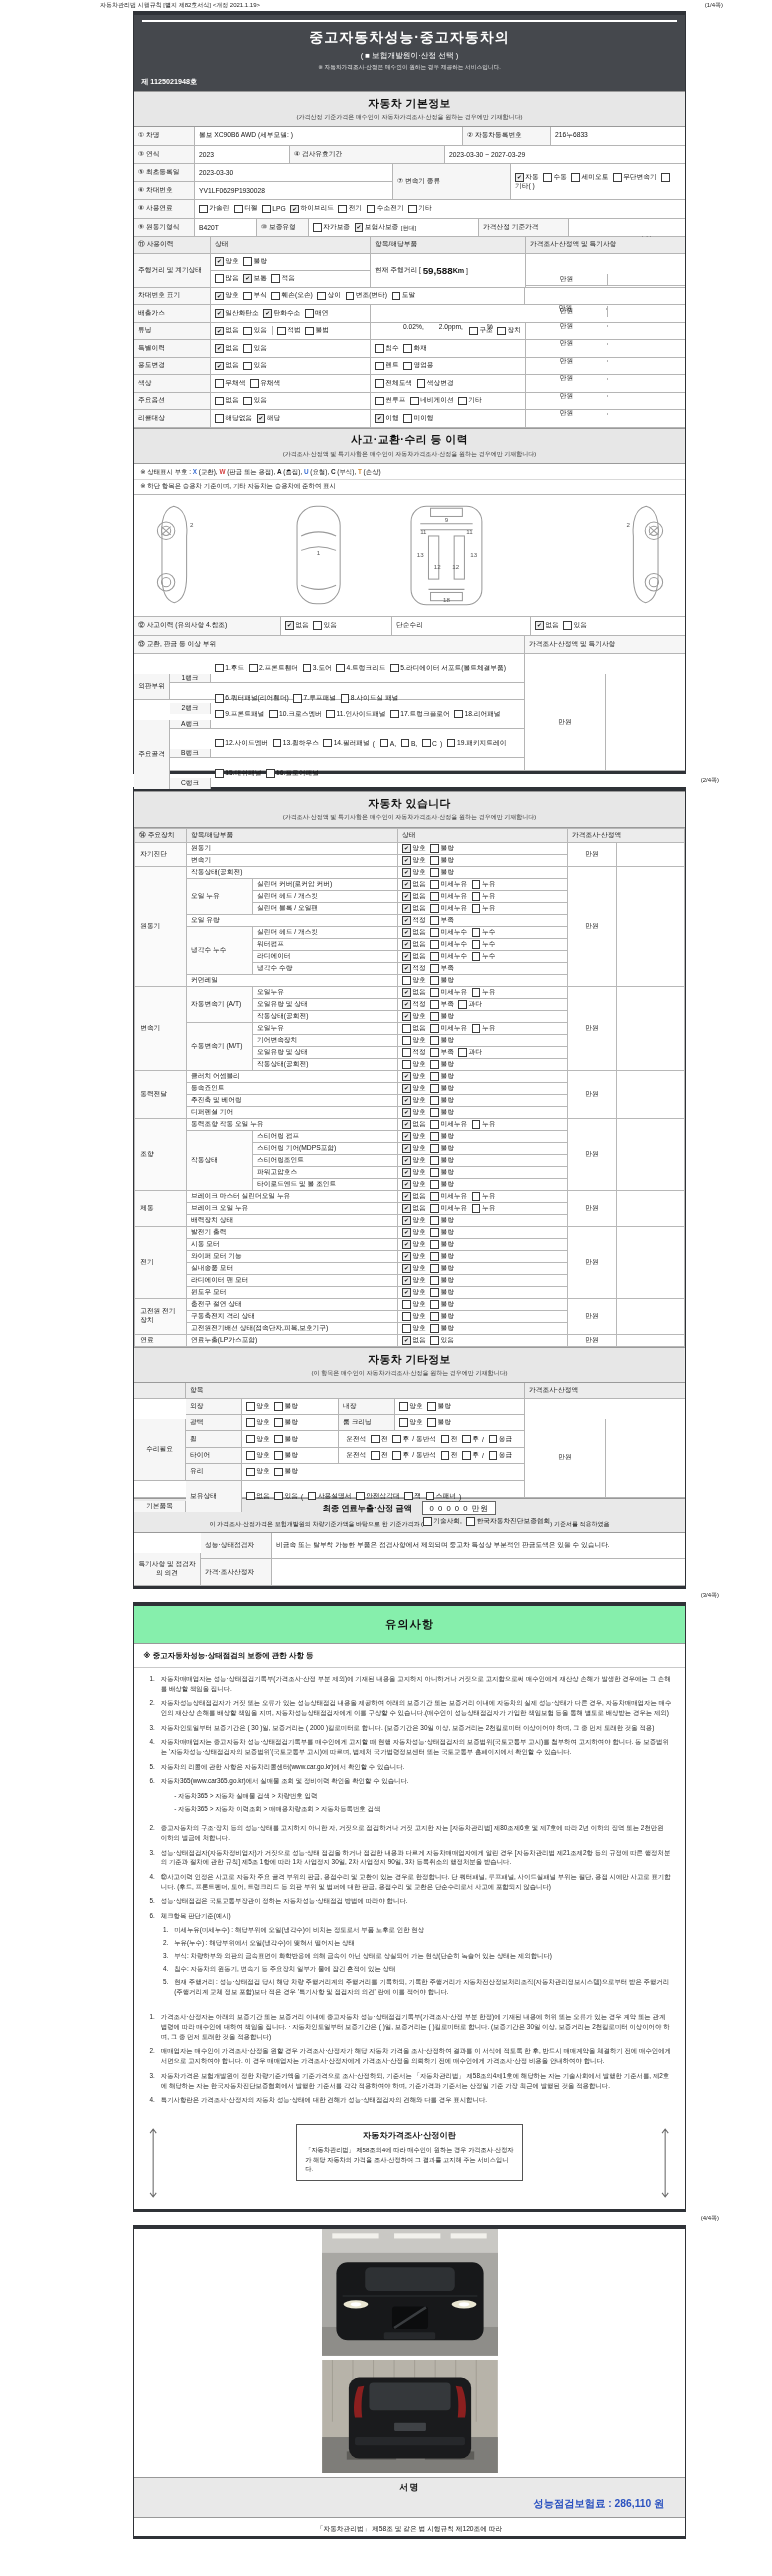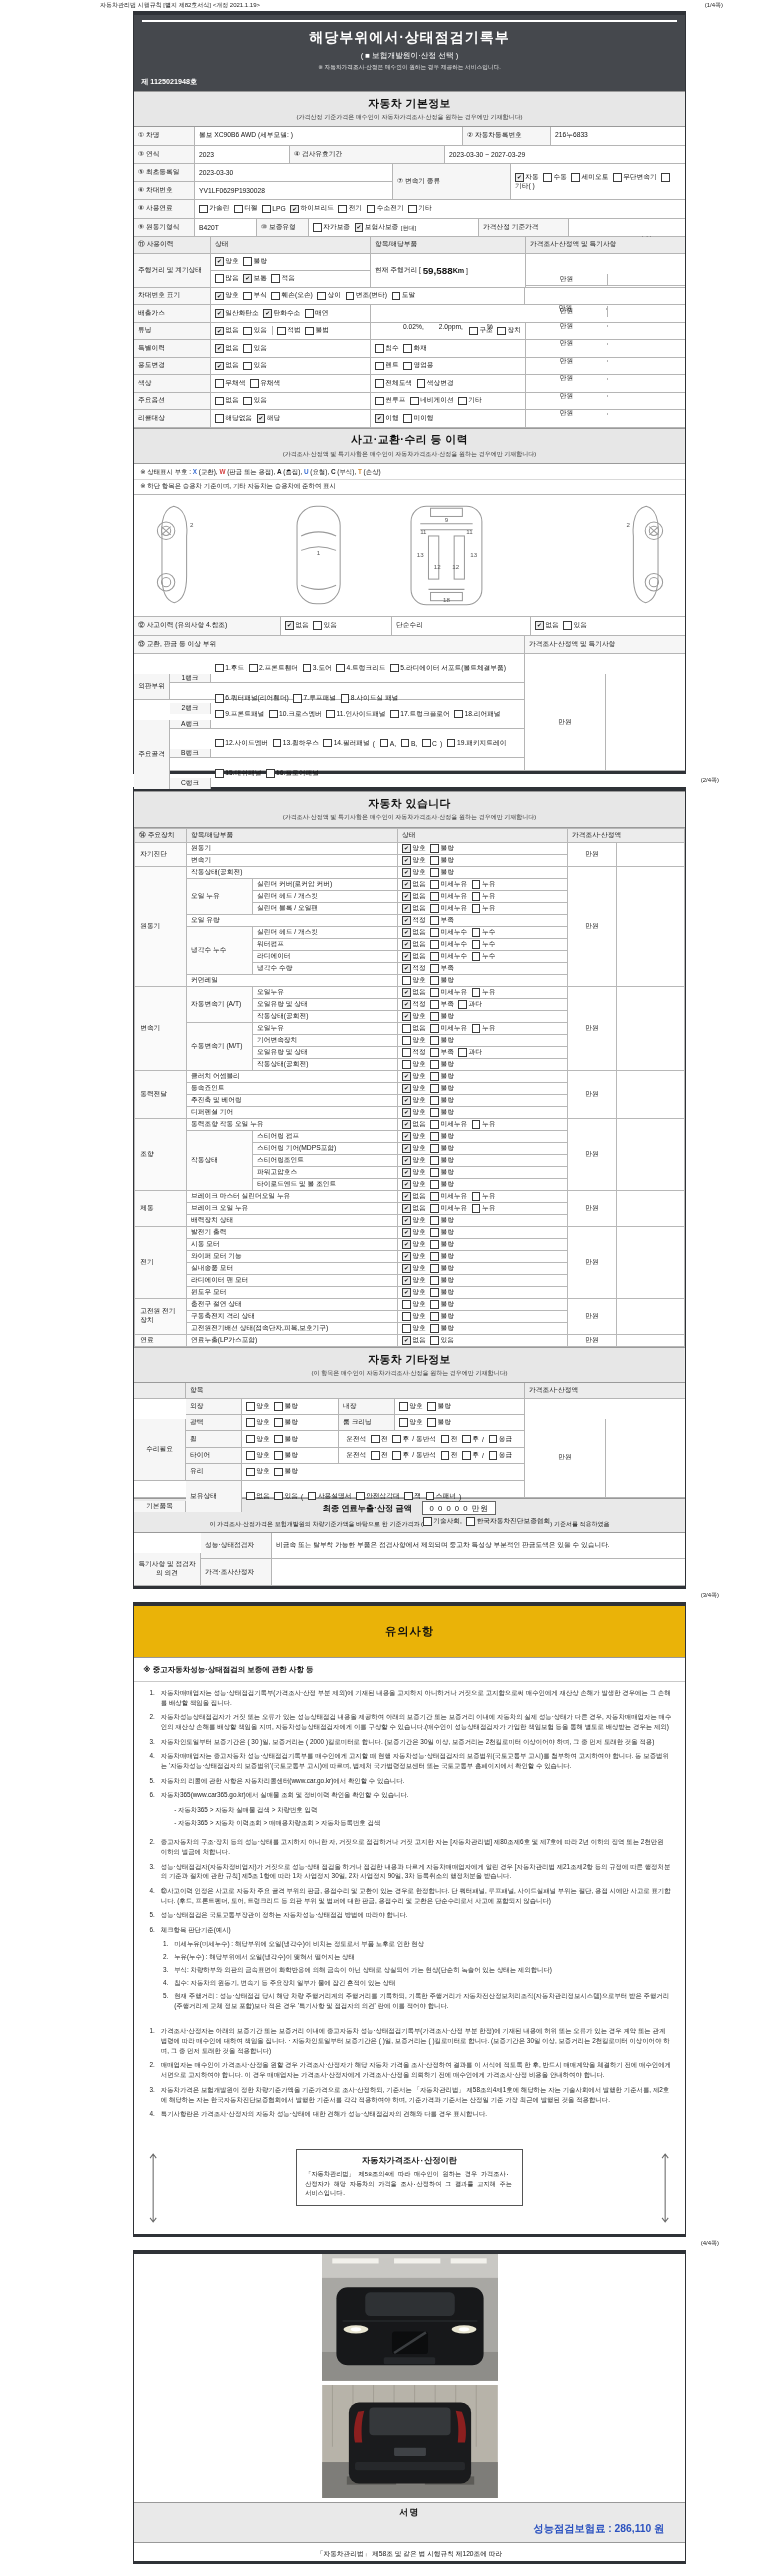--- a/index.html
+++ b/index.html
@@ -44,30 +44,30 @@
   
   table.dtable{border-collapse:collapse;width:100%;}
   .dtable td{border:0.5px solid #b8b8b8;padding:1px 4.1px;font-size:6.7px;height:11.3px;box-sizing:border-box;}
   .dtable .th{background:#ececec;height:14.4px;}
   .dtable .devcell{background:#fafafa;text-align:left;padding-left:5.2px;}
   .dtable .subcell{background:#fcfcfc;}
   .dtable .pricecell{text-align:center;}
   .mileage-val{font-size:9.8px;font-weight:bold;}
   .amtbox{border:0.5px solid #666;padding:1.5px 6.2px;font-size:7.7px;letter-spacing:1px;background:#fff;}
   
-  .nt-band{background:#eab308;text-align:center;font-size:11.3px;font-weight:bold;letter-spacing:1px;padding:18px 0;border-bottom:0.5px solid #999;}
+  .nt-band{background:#86efac;text-align:center;font-size:11.3px;font-weight:bold;letter-spacing:1px;padding:11px 0;border-bottom:0.5px solid #999;}
   .nt-sec{font-size:7.5px;font-weight:bold;padding:6.2px 9.3px;border-bottom:0.5px solid #c9c9c9;}
   .nt-list{padding:6.2px 13.4px 5.2px 15.5px;}
   .nitem{display:flex;font-size:6.4px;line-height:1.55;margin:0 0 4.6px 0;color:#1a1a1a;}
   .nitem .nnum{flex:none;width:11.3px;}
   .nitem .ntxt{flex:1;}
   .nitem.ind{margin-left:13.4px;margin-bottom:3.1px;}
   .nitem.gap{margin-top:9.3px;}
   .infowrap{position:relative;height:82px;margin:4.1px 0 3.1px;}
-  .infobox{width:227px;margin:20px auto 0;border:0.8px solid #555;padding:5.2px 8.2px 6.2px;box-sizing:border-box;font-family:Liberation Mono, monospace;}
+  .infobox{width:227px;margin:9px auto 0;border:0.8px solid #555;padding:5.2px 8.2px 6.2px;box-sizing:border-box;}
   .infobox .it{font-size:8.2px;font-weight:bold;text-align:center;margin-bottom:4.1px;}
   .infobox .ib{font-size:6.2px;line-height:1.55;color:#222;}
   .arrow{position:absolute;top:3.1px;}
   
   .ph-title{text-align:center;font-size:8.8px;font-weight:bold;padding:4.6px 0 3.1px;}
   .photos{display:flex;flex-direction:column;align-items:center;gap:4.1px;padding-bottom:4.1px;}
   .signband{background:#e9e9e9;border-top:0.5px solid #999;border-bottom:0.5px solid #999;padding:4.1px 20.6px 5.2px;}
   .signttl{text-align:center;font-size:8.8px;font-weight:bold;letter-spacing:1.5px;}
   .premium{text-align:right;font-size:10.3px;font-weight:bold;margin-top:3.1px;}
   .confirm{text-align:center;font-size:6.7px;line-height:1.7;padding:5.2px 0 2.1px;}
@@ -79,21 +79,21 @@
 <div class="meta">
   <span>자동차관리법 시행규칙 [별지 제82호서식] &lt;개정 2021.1.19&gt;</span>
   <span>(1/4쪽)</span>
 </div>
 
 <div class="content">
 
 <div class="box">
   <div class="dkhdr">
     <div class="stripe"></div>
-    <div class="dk-title">해당부위에서·상태점검기록부</div>
+    <div class="dk-title">중고자동차성능·중고자동차의</div>
     <div class="dk-sub">( ■ 보험개발원이·산정 선택 )</div>
     <div class="dk-note">※ 자동차가격조사·산정은 매수인이 원하는 경우 제공하는 서비스입니다.</div>
     <div class="docno">제 1125021948호</div>
   </div>
 
   <div class="sechdr">
     <div class="t">자동차 기본정보</div>
     <div class="s">(가격산정 기준가격은 매수인이 자동차가격조사·산정을 원하는 경우에만 기재합니다)</div>
   </div>
 

